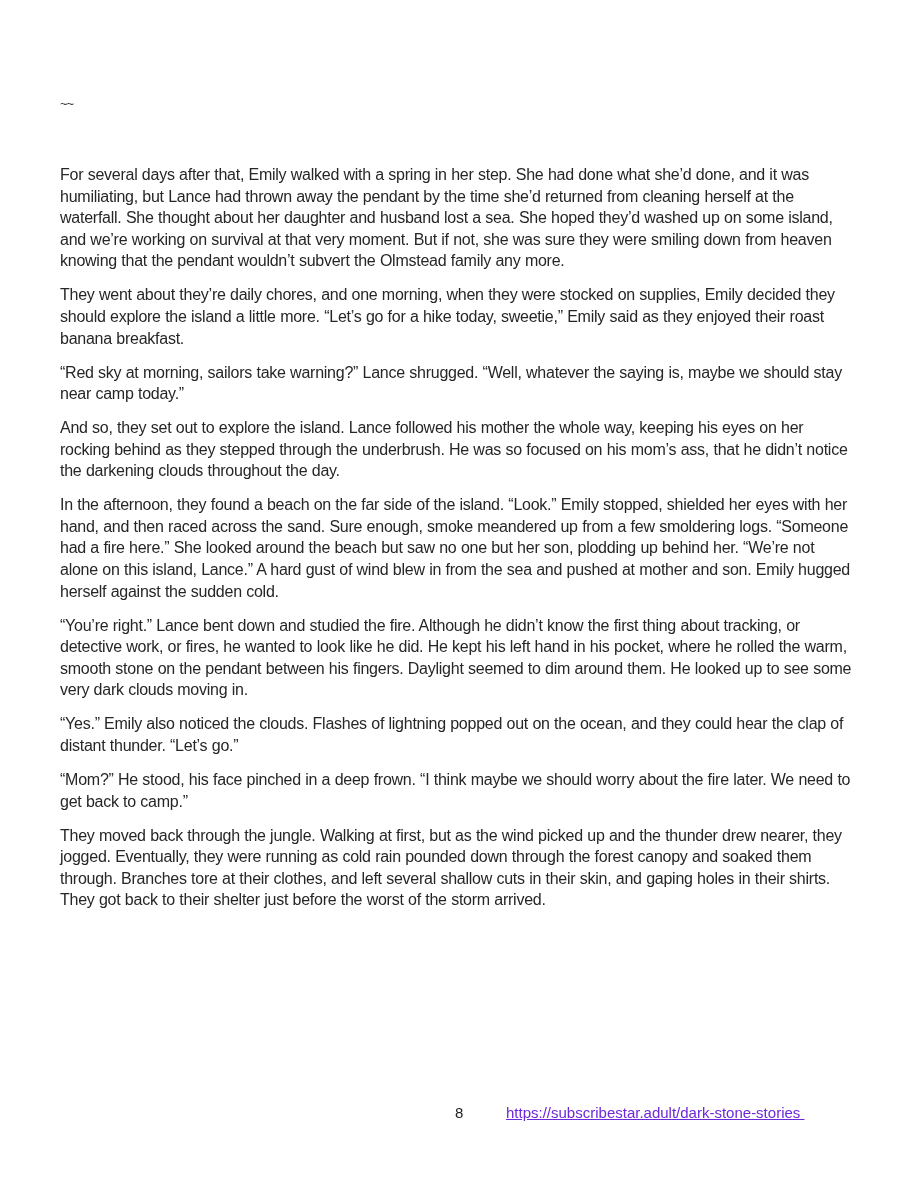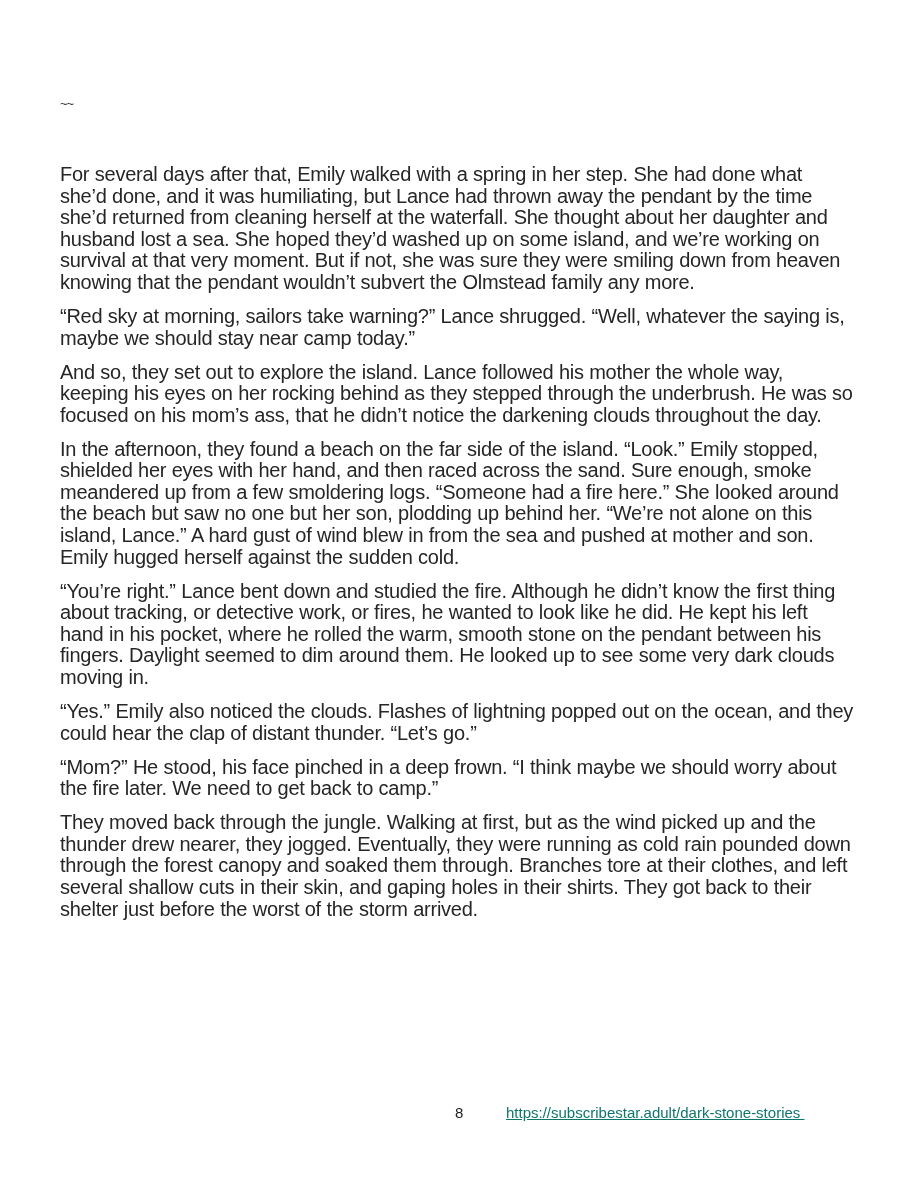--- a/index.html
+++ b/index.html
@@ -27,21 +27,21 @@
       top: 96px;
       font-size: 13px;
       letter-spacing: -1px;
       color: #333;
     }
     .body-text {
       position: absolute;
       left: 60px;
       top: 164px;
       width: 794px;
-      font-size: 20px;
+      font-size: 16px;
       line-height: 21.6px;
       color: #262626;
       letter-spacing: -0.25px;
       word-spacing: 0.2px;
     }
     .body-text p {
       margin: 0 0 12.4px 0;
     }
     .footer {
       position: absolute;
@@ -54,34 +54,35 @@
     .page-number {
       position: absolute;
       left: 455px;
       top: 0;
       color: #222;
     }
     .footer-link {
       position: absolute;
       left: 506px;
       top: 0;
-      color: #0f766e;
+      color: #6d28d9;
       text-decoration: underline;
       white-space: pre;
     }
   </style>
 </head>
 <body>
 
 <div class="page">
 
   <div class="separator">~~</div>
 
   <div class="body-text">
     <p>For several days after that, Emily walked with a spring in her step. She had done what she’d done, and it was humiliating, but Lance had thrown away the pendant by the time she’d returned from cleaning herself at the waterfall. She thought about her daughter and husband lost a sea. She hoped they’d washed up on some island, and we’re working on survival at that very moment. But if not, she was sure they were smiling down from heaven knowing that the pendant wouldn’t subvert the Olmstead family any more.</p>
+    <p>They went about they’re daily chores, and one morning, when they were stocked on supplies, Emily decided they should explore the island a little more. “Let’s go for a hike today, sweetie,” Emily said as they enjoyed their roast banana breakfast.</p>
     <p>“Red sky at morning, sailors take warning?” Lance shrugged. “Well, whatever the saying is, maybe we should stay near camp today.”</p>
     <p>And so, they set out to explore the island. Lance followed his mother the whole way, keeping his eyes on her rocking behind as they stepped through the underbrush. He was so focused on his mom’s ass, that he didn’t notice the darkening clouds throughout the day.</p>
     <p>In the afternoon, they found a beach on the far side of the island. “Look.” Emily stopped, shielded her eyes with her hand, and then raced across the sand. Sure enough, smoke meandered up from a few smoldering logs. “Someone had a fire here.” She looked around the beach but saw no one but her son, plodding up behind her. “We’re not alone on this island, Lance.” A hard gust of wind blew in from the sea and pushed at mother and son. Emily hugged herself against the sudden cold.</p>
     <p>“You’re right.” Lance bent down and studied the fire. Although he didn’t know the first thing about tracking, or detective work, or fires, he wanted to look like he did. He kept his left hand in his pocket, where he rolled the warm, smooth stone on the pendant between his fingers. Daylight seemed to dim around them. He looked up to see some very dark clouds moving in.</p>
     <p>“Yes.” Emily also noticed the clouds. Flashes of lightning popped out on the ocean, and they could hear the clap of distant thunder. “Let’s go.”</p>
     <p>“Mom?” He stood, his face pinched in a deep frown. “I think maybe we should worry about the fire later. We need to get back to camp.”</p>
     <p>They moved back through the jungle. Walking at first, but as the wind picked up and the thunder drew nearer, they jogged. Eventually, they were running as cold rain pounded down through the forest canopy and soaked them through. Branches tore at their clothes, and left several shallow cuts in their skin, and gaping holes in their shirts. They got back to their shelter just before the worst of the storm arrived.</p>
   </div>
 
   <div class="footer">

